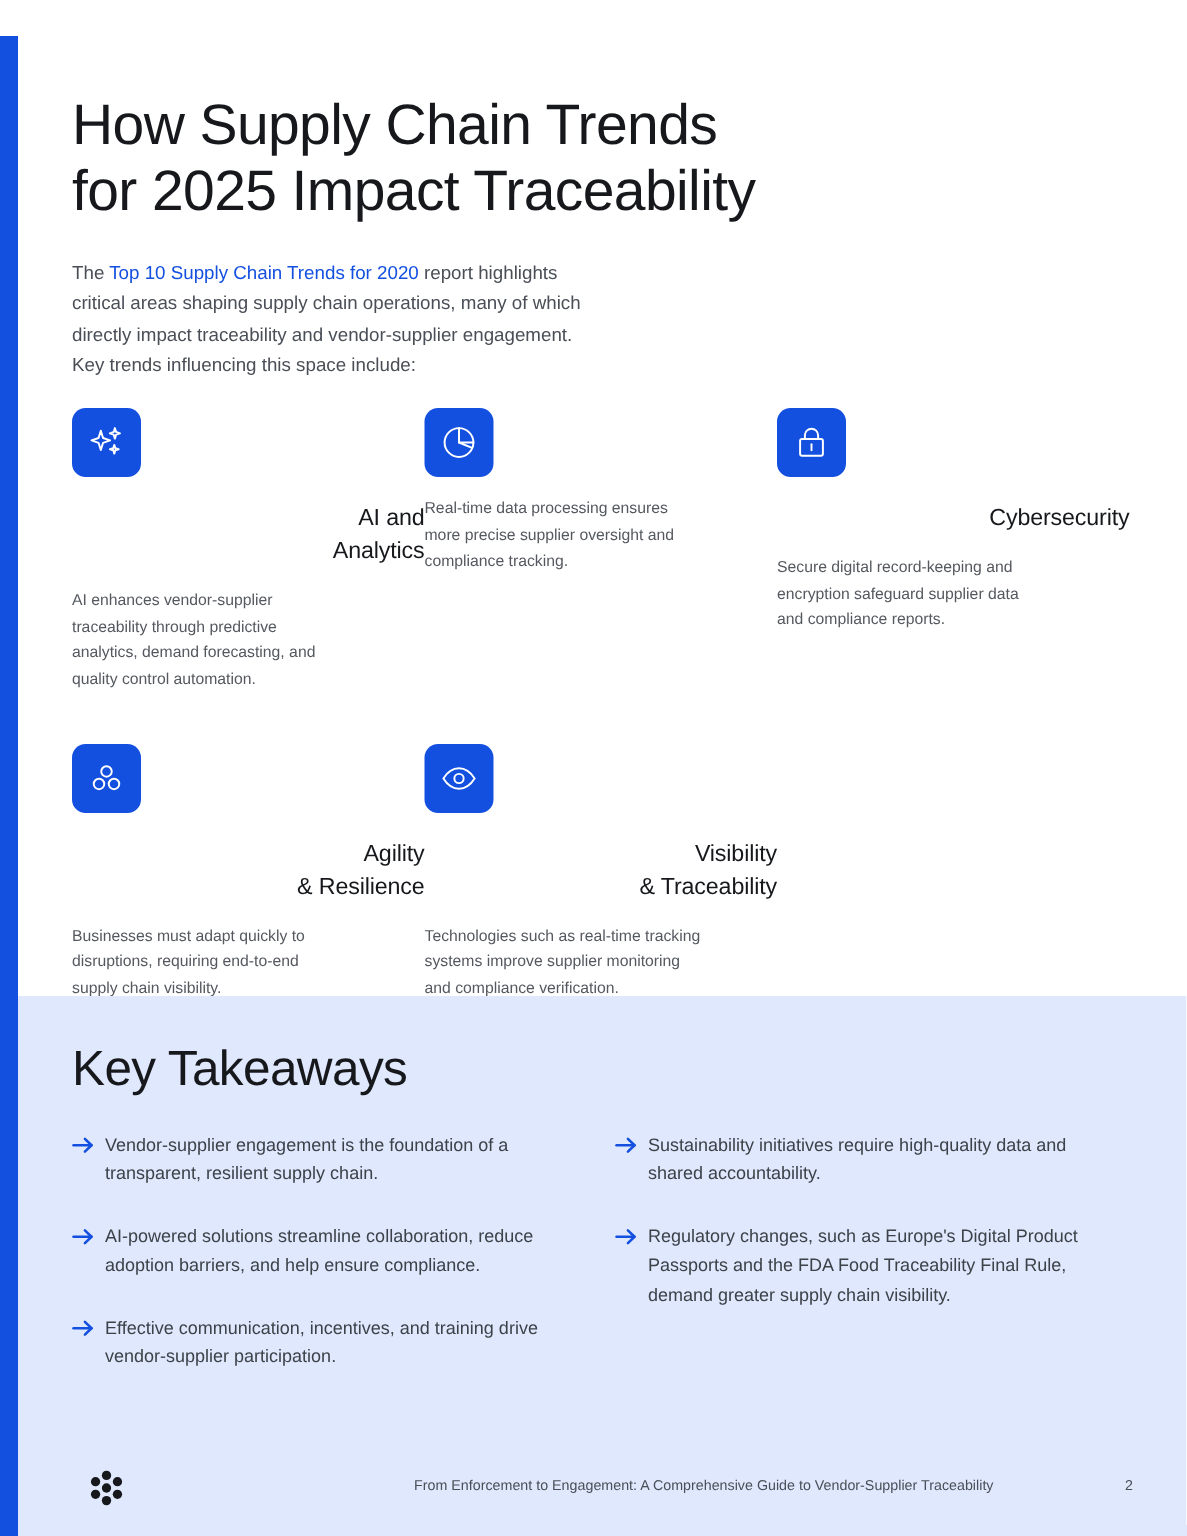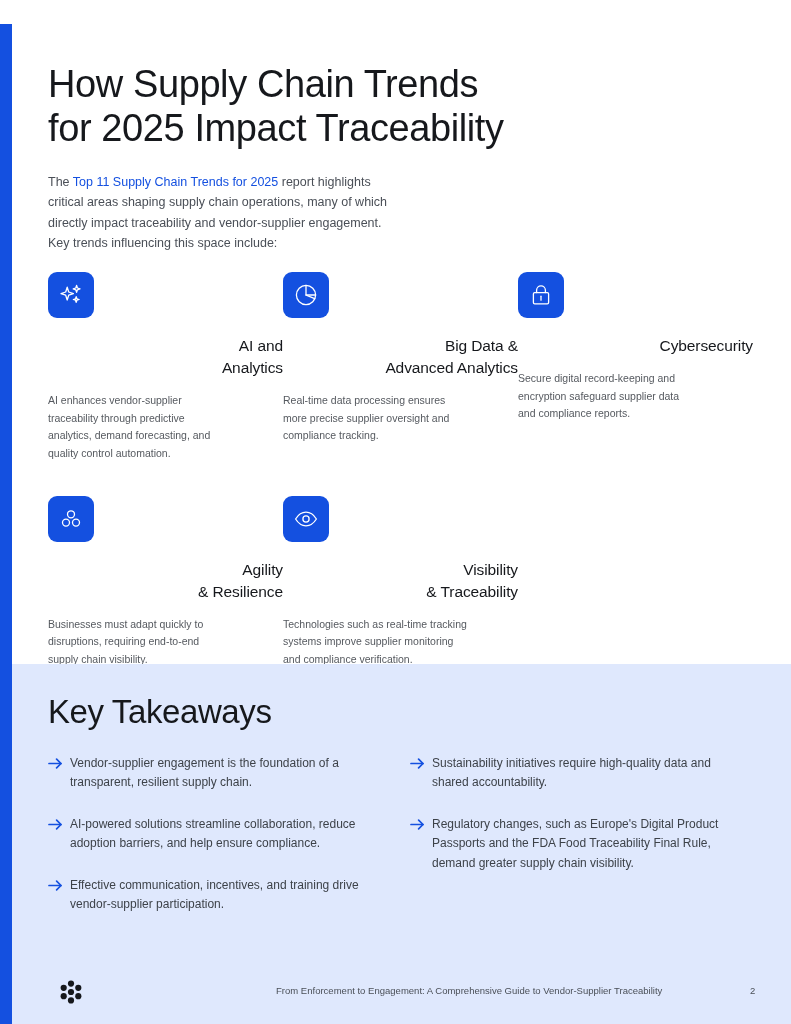--- a/index.html
+++ b/index.html
@@ -107,21 +107,21 @@
 
   <div class="spine"></div>
 
   <div class="top-section">
 
     <div class="title">
       <span>How Supply Chain Trends</span>
       <span class="l2">for 2025 Impact Traceability</span>
     </div>
 
-    <p class="intro"><span>The </span><span class="link">Top 11 Supply Chain Trends for 2025</span><span> report highlights critical areas shaping supply chain operations, many of which directly impact traceability and vendor-supplier engagement. Key trends influencing this space include:</span></p>
+    <p class="intro"><span>The </span><span class="link">Top 10 Supply Chain Trends for 2020</span><span> report highlights critical areas shaping supply chain operations, many of which directly impact traceability and vendor-supplier engagement. Key trends influencing this space include:</span></p>
 
     <div class="trends">
 
       <div class="trend-row r1">
 
         <div class="trend c1">
           <div class="tile">
             <span>
               <svg width="26" height="26" viewBox="0 0 26 26" fill="none" stroke="#ffffff" stroke-width="1.3" stroke-linejoin="round">
                 <path d="M9.2 5.2 L10.7 10.0 L15.4 11.6 L10.7 13.2 L9.2 18.0 L7.7 13.2 L3.0 11.6 L7.7 10.0 Z"></path>
@@ -140,24 +140,20 @@
         <div class="trend c2">
           <div class="tile">
             <span>
               <svg width="26" height="26" viewBox="0 0 26 26" fill="none" stroke="#ffffff" stroke-width="1.3">
                 <circle cx="13" cy="13" r="9.6"></circle>
                 <path d="M13 3.4 L13 13 L21.7 16.6" stroke-linecap="round"></path>
                 <path d="M13 13 L22.6 13" stroke-linecap="round"></path>
               </svg>
             </span>
           </div>
-          <h3>
-            <span>Big Data &amp;</span><br>
-            <span>Advanced Analytics</span>
-          </h3>
           <p>Real-time data processing ensures more precise supplier oversight and compliance tracking.</p>
         </div>
 
         <div class="trend c3">
           <div class="tile">
             <span>
               <svg width="26" height="26" viewBox="0 0 26 26" fill="none" stroke="#ffffff" stroke-width="1.3">
                 <rect x="5.4" y="10.6" width="15.2" height="11.2" rx="1.3"></rect>
                 <path d="M8.6 10.6 V8.2 a4.4 4.4 0 0 1 8.8 0 V10.6" stroke-linecap="round"></path>
                 <path d="M13 14.2 V18.2" stroke-linecap="round"></path>

